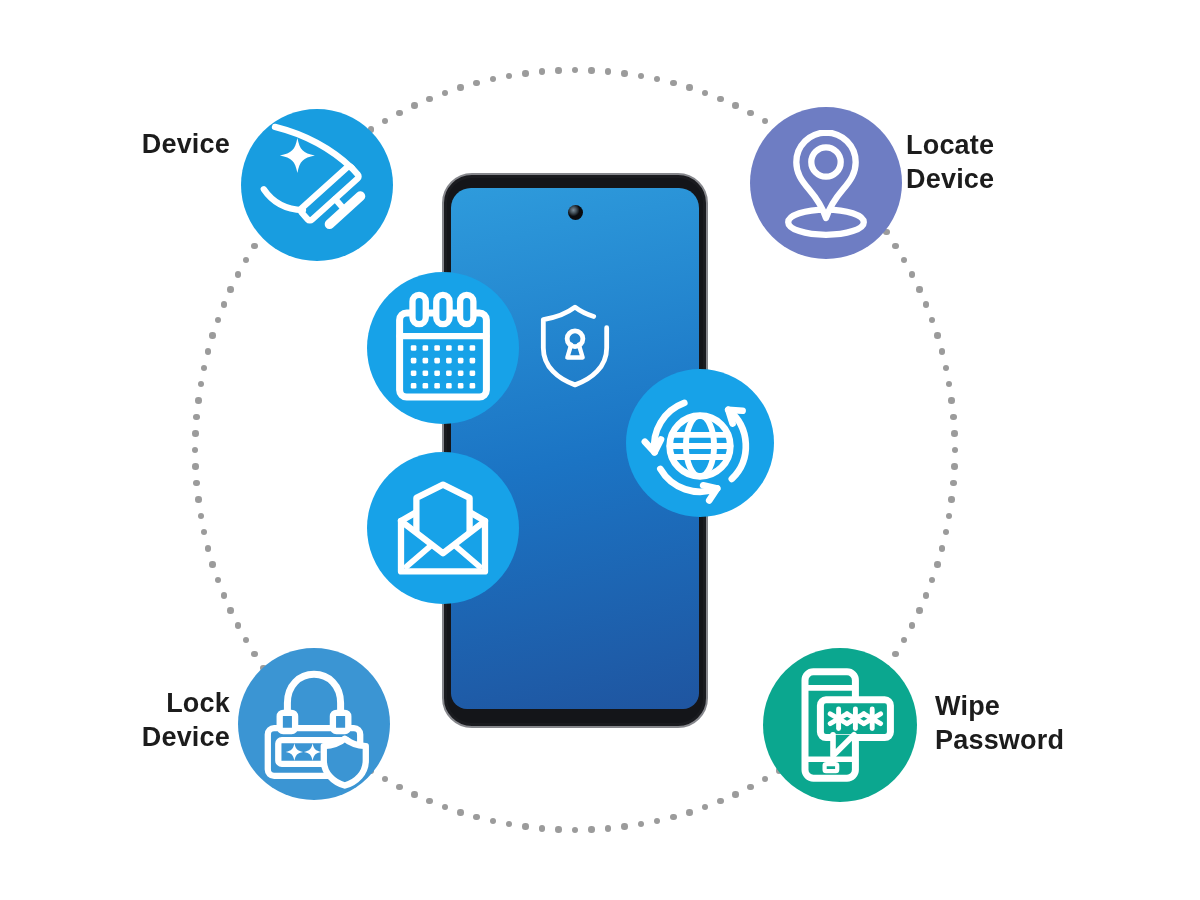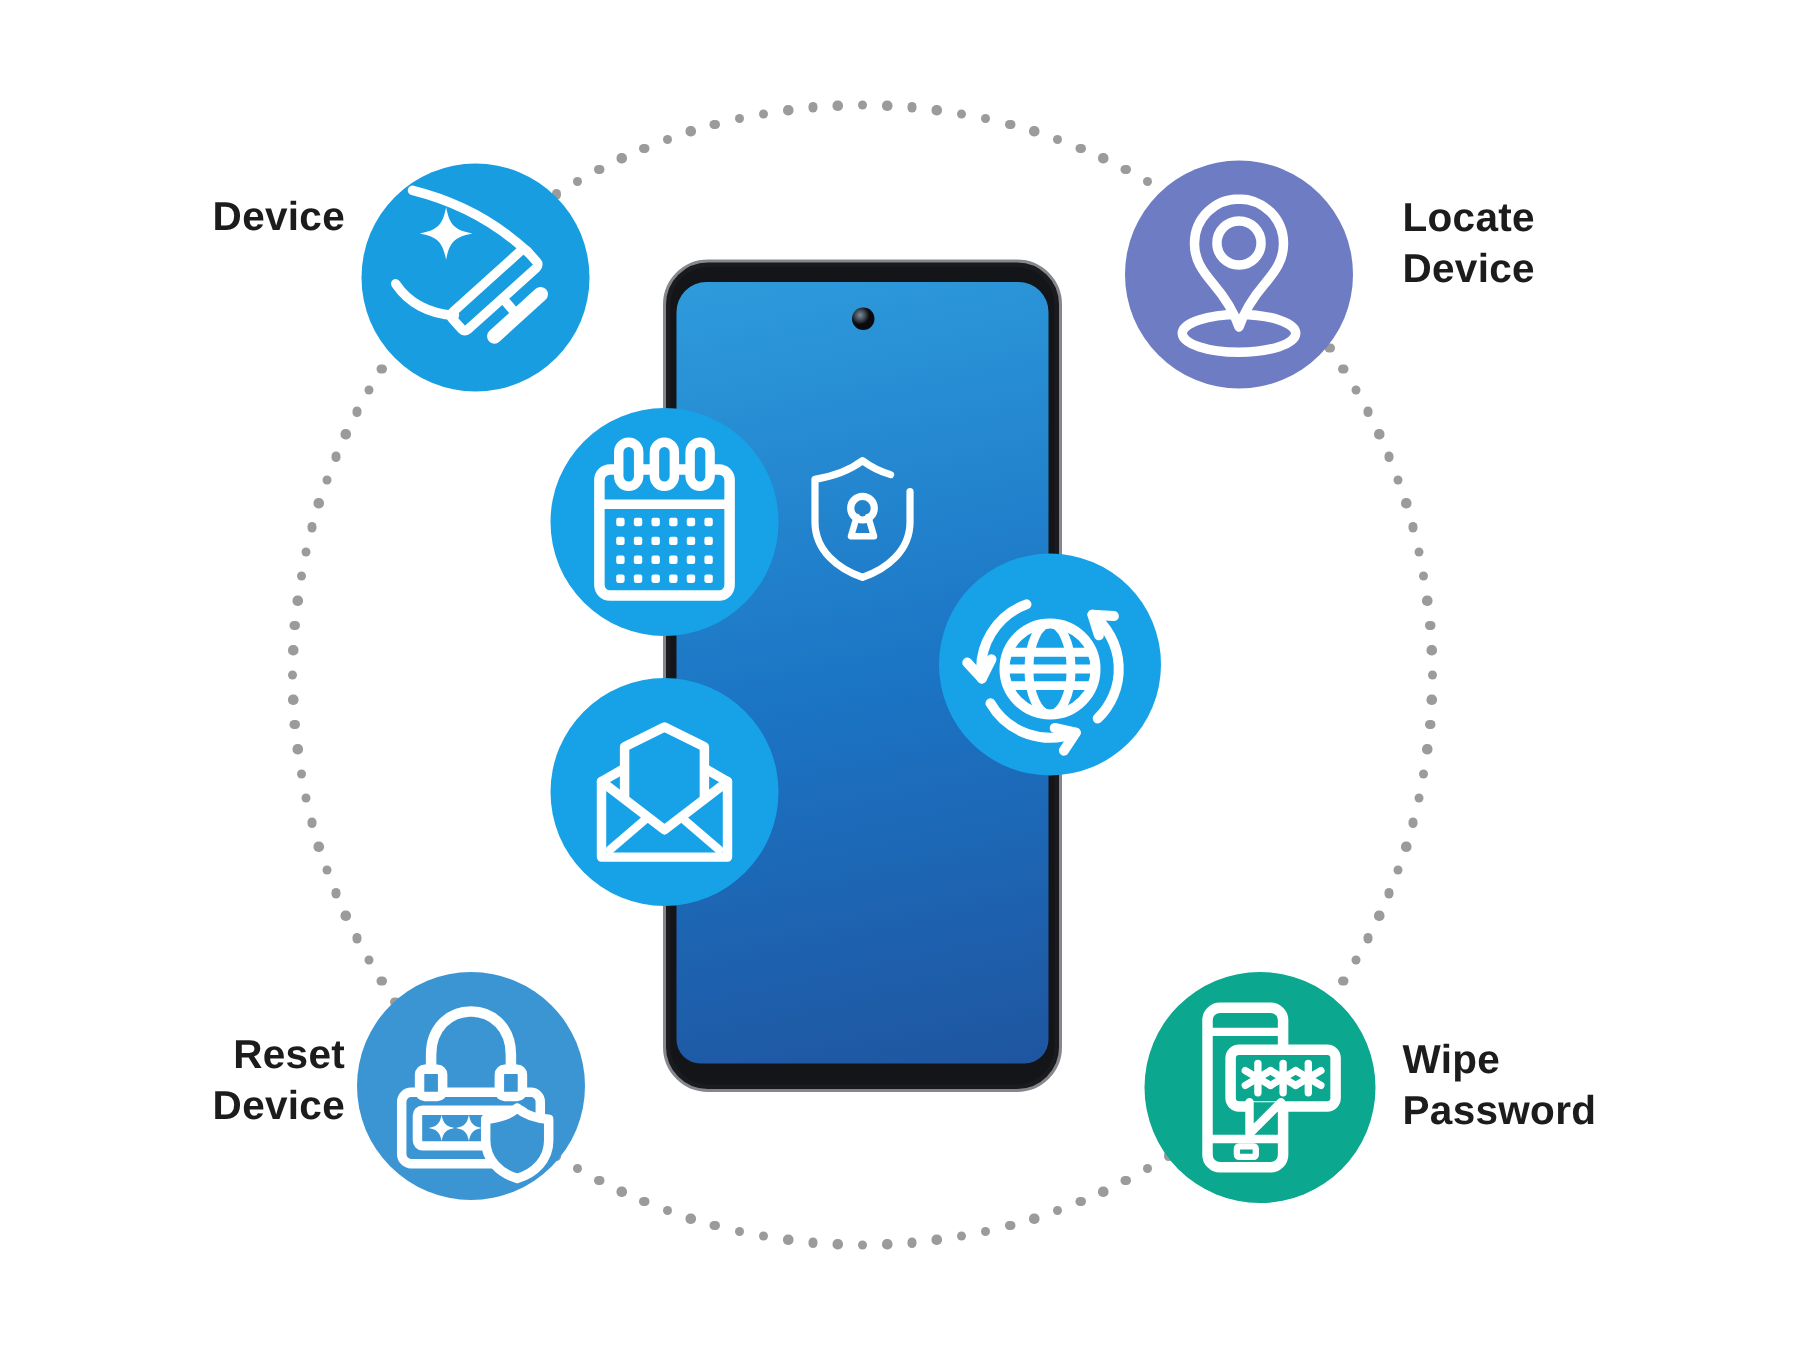--- a/index.html
+++ b/index.html
@@ -199,40 +199,40 @@
     <span>Device</span>
   </div>
 
   <div class="bubble" style="left: 750px; top: 107px; width: 152px; height: 152px; background-color: rgb(110, 125, 195); color: rgb(110, 125, 195);">
     <svg width="140" height="140" viewBox="0 0 100 100" fill="none" stroke="#fff" stroke-width="4.5" stroke-linecap="round" stroke-linejoin="round">
       <ellipse cx="50" cy="78" rx="27" ry="9"></ellipse>
       <path d="M50,14 C38.3,14 28.8,23.5 28.8,35.2 C28.8,43 32.5,48.3 37.8,54.5 C42,59.4 47,66 50,75 C53,66 58,59.4 62.2,54.5 C67.5,48.3 71.2,43 71.2,35.2 C71.2,23.5 61.7,14 50,14 Z" fill="currentColor"></path>
       <circle cx="50" cy="35" r="10.5"></circle>
     </svg>
   </div>
-  <div class="label" style="left:935px;top:128px;">
+  <div class="label" style="left:906px;top:128px;">
     <span>Locate</span>
     <span>Device</span>
   </div>
 
   <div class="bubble" style="left: 238px; top: 648px; width: 152px; height: 152px; background-color: rgb(59, 149, 211); color: rgb(59, 149, 211);">
     <svg width="140" height="140" viewBox="0 0 100 100" fill="none" stroke="#fff" stroke-width="4.5" stroke-linecap="round" stroke-linejoin="round">
       <path d="M31,46 V35 C31,22.5 39.5,14.5 50,14.5 C60.5,14.5 69,22.5 69,35 V46" stroke-width="5"></path>
       <rect x="17" y="53" width="66" height="34" rx="4.5" fill="currentColor"></rect>
       <rect x="25.5" y="42" width="11" height="13" rx="2.5" fill="currentColor"></rect>
       <rect x="63.5" y="42" width="11" height="13" rx="2.5" fill="currentColor"></rect>
       <rect x="24.5" y="61.5" width="51" height="17" rx="2.5"></rect>
       <path d="M0,-6.2 C0.9,-2 2,-0.9 6.2,0 C2,0.9 0.9,2 0,6.2 C-0.9,2 -2,0.9 -6.2,0 C-2,-0.9 -0.9,-2 0,-6.2 Z" transform="translate(36,70)" fill="#fff" stroke="none"></path>
       <path d="M0,-6.2 C0.9,-2 2,-0.9 6.2,0 C2,0.9 0.9,2 0,6.2 C-0.9,2 -2,0.9 -6.2,0 C-2,-0.9 -0.9,-2 0,-6.2 Z" transform="translate(49,70)" fill="#fff" stroke="none"></path>
       <path d="M0,-6.2 C0.9,-2 2,-0.9 6.2,0 C2,0.9 0.9,2 0,6.2 C-0.9,2 -2,0.9 -6.2,0 C-2,-0.9 -0.9,-2 0,-6.2 Z" transform="translate(62,70)" fill="#fff" stroke="none"></path>
       <path d="M72,60.5 C76,64 81,65.5 87,65.8 V76 C87,85 80.5,91.5 72,94 C63.5,91.5 57,85 57,76 V65.8 C63,65.5 68,64 72,60.5 Z" fill="currentColor"></path>
     </svg>
   </div>
   <div class="label lbl-right" style="left:60px;top:686px;width:170px;">
-    <span>Reset</span>
+    <span>Lock</span>
     <span>Device</span>
   </div>
 
   <div class="bubble" style="left: 763px; top: 648px; width: 154px; height: 154px; background-color: rgb(11, 167, 143); color: rgb(11, 167, 143);">
     <svg width="140" height="140" viewBox="0 0 100 100" fill="none" stroke="#fff" stroke-width="5" stroke-linecap="round" stroke-linejoin="round">
       <rect x="25" y="12" width="36" height="76" rx="6"></rect>
       <path d="M25,23.5 H61" stroke-width="4"></path>
       <path d="M25,74.5 H61" stroke-width="4"></path>
       <rect x="39" y="78" width="9" height="5" rx="1" stroke-width="3"></rect>
       <rect x="36" y="32" width="50" height="27" rx="4" fill="currentColor"></rect>

